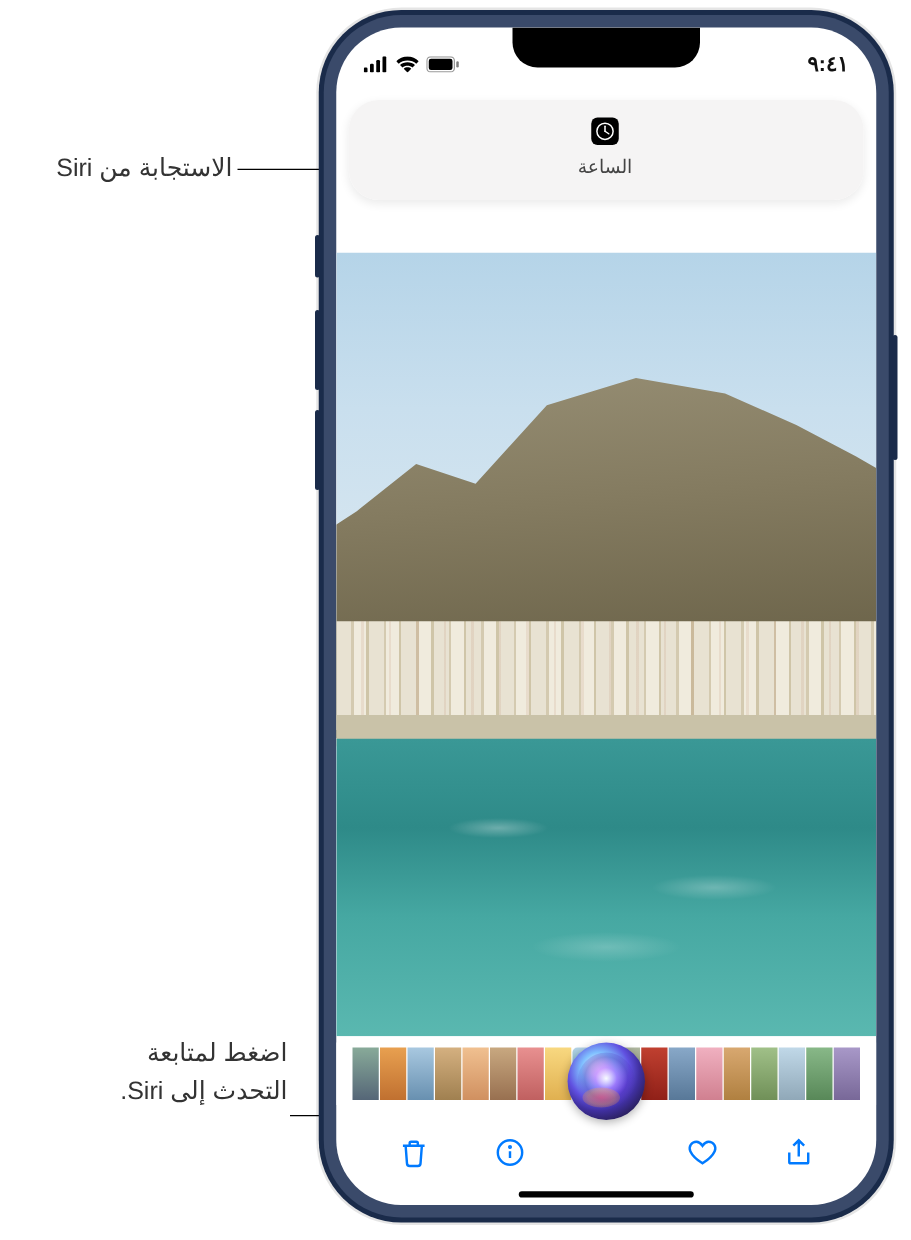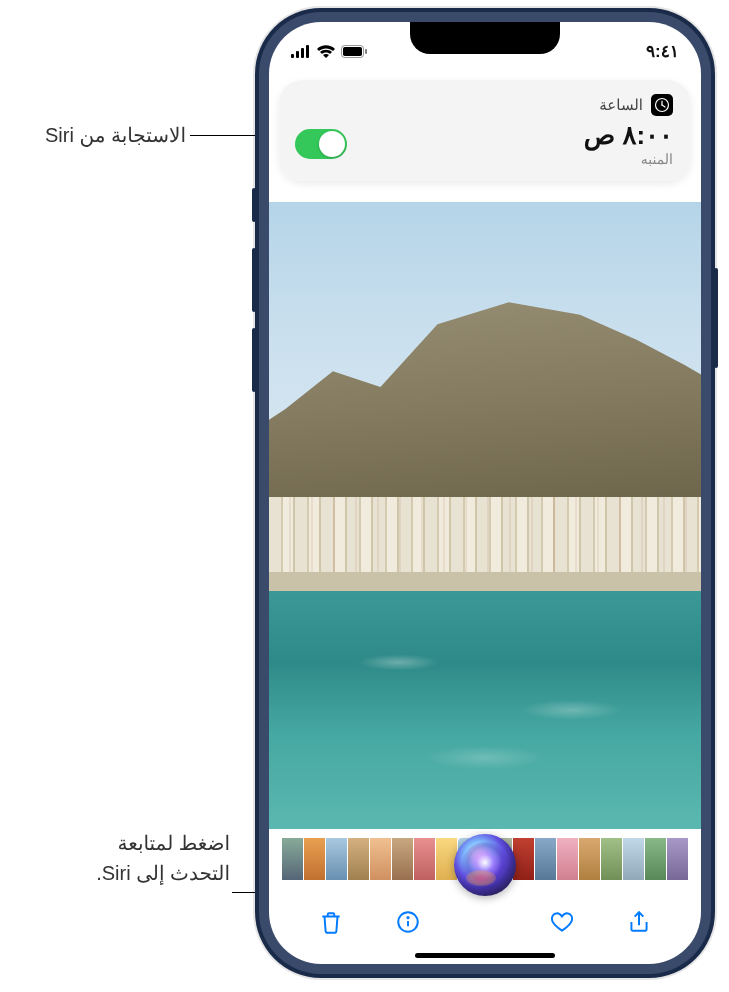--- a/index.html
+++ b/index.html
@@ -83,21 +83,21 @@
       top: 58px;
       left: 10px;
       right: 10px;
       background: rgba(245,244,244,0.96);
       border-radius: 24px;
       padding: 14px 18px 14px 16px;
       direction: rtl;
       box-shadow: 0 3px 8px rgba(0,0,0,0.08);
       z-index: 30;
     }
-    .card-header { display: flex; align-items: center; gap: 8px; margin-bottom: 4px; }
+    .card-header { display: flex; align-items: center; gap: 8px; margin-bottom: 4px; flex-direction: column; }
     .clock-icon-box {
       width: 22px; height: 22px;
       background: #000;
       border-radius: 5px;
       display: flex;
       align-items: center;
       justify-content: center;
     }
     .clock-icon-box svg { width: 16px; height: 16px; }
     .card-title { font-size: 15px; color: #444; font-weight: 400; }
@@ -348,27 +348,20 @@
       <div class="card-header">
         <span class="clock-icon-box">
           <svg viewBox="0 0 16 16">
               <circle cx="8" cy="8" r="6.5" fill="none" stroke="#fff" stroke-width="1.2"></circle>
               <line x1="8" y1="8" x2="8" y2="4" stroke="#fff" stroke-width="1.2" stroke-linecap="round"></line>
               <line x1="8" y1="8" x2="11" y2="10" stroke="#fff" stroke-width="1.2" stroke-linecap="round"></line>
             </svg>
         </span>
         <span class="card-title">الساعة</span>
       </div>
-      <div class="card-body">
-        <div class="card-time-wrap">
-          <div class="card-time">٨:٠٠ ص</div>
-          <div class="card-sub">المنبه</div>
-        </div>
-        <div class="toggle"></div>
-      </div>
     </div>
 
     <div class="photo-main">
       <div class="sky"></div>
       <div class="mountain"></div>
       <div class="houses-band"></div>
       <div class="shoreline"></div>
       <div class="sea"></div>
     </div>
 

